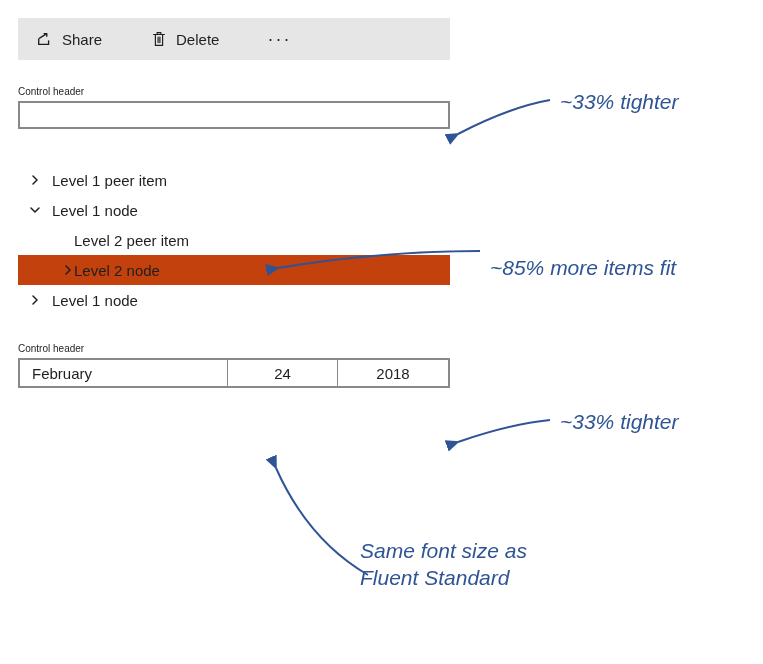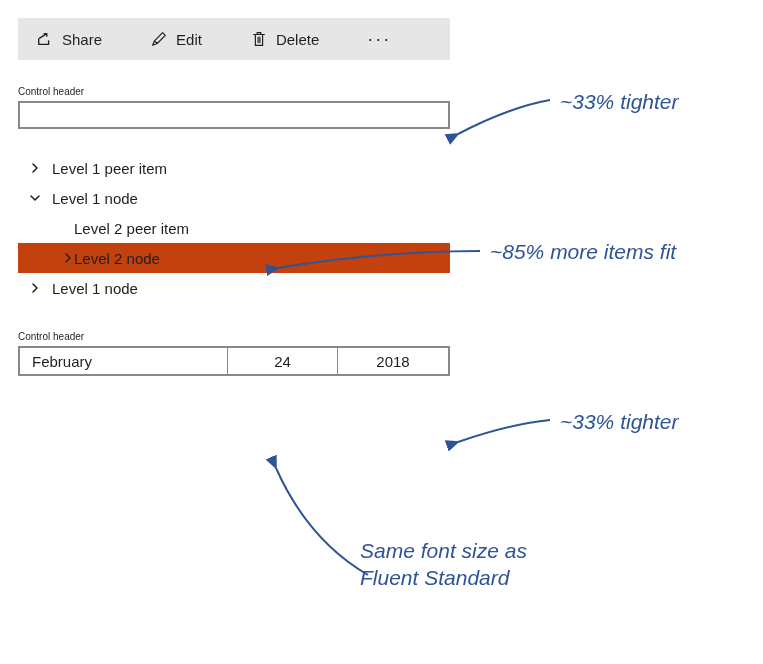--- a/index.html
+++ b/index.html
@@ -34,21 +34,21 @@
     .cmd-item .icon { width: 18px; height: 18px; display: flex; align-items: center; justify-content: center; }
     .overflow { padding: 0 14px; font-size: 18px; letter-spacing: 2px; cursor: pointer; }
     .section { margin-top: 26px; width: 432px; }
     .ctl-label { font-size: 10px; margin-bottom: 4px; }
     .textbox {
       width: 100%;
       height: 28px;
       border: 2px solid #8a8886;
       background: #fff;
     }
-    .tree { margin-top: 24px; width: 432px; }
+    .tree { margin-top: 36px; width: 432px; }
     .tree-item {
       display: flex;
       align-items: center;
       height: 30px;
       font-size: 15px;
       cursor: pointer;
     }
     .tree-item.selected { background: #c2410c; }
     .chev { width: 34px; display: flex; justify-content: center; align-items: center; }
     .chev svg { width: 12px; height: 12px; }
@@ -95,28 +95,20 @@
     <span class="icon">
       <svg viewBox="0 0 20 20">
           <path d="M3 10 L3 16 L14 16 L14 12 M4 9 L12 4 M12 4 L9 4 M12 4 L12 7" stroke="#201f1e" stroke-width="1.5" fill="none" stroke-linecap="round" stroke-linejoin="round"></path>
         </svg>
     </span>
     <span>Share</span>
   </div>
   <div class="cmd-item">
     <span class="icon">
       <svg viewBox="0 0 20 20">
-          <path d="M3 17 L5 12 L14 3 L17 6 L8 15 L3 17 Z M5 12 L8 15" stroke="#201f1e" stroke-width="1.3" fill="none" stroke-linejoin="round"></path>
-        </svg>
-    </span>
-    <span>Edit</span>
-  </div>
-  <div class="cmd-item">
-    <span class="icon">
-      <svg viewBox="0 0 20 20">
           <path d="M4 5 L16 5 M8 5 L8 3 L12 3 L12 5 M6 5 L6 17 L14 17 L14 5 M9 8 L9 14 M11 8 L11 14" stroke="#201f1e" stroke-width="1.3" fill="none" stroke-linecap="round"></path>
         </svg>
     </span>
     <span>Delete</span>
   </div>
   <div class="overflow">
     <span>···</span>
   </div>
 </div>
 
@@ -167,21 +159,21 @@
 <div class="date-section">
   <div class="ctl-label">Control header</div>
   <div class="date-picker">
     <div class="date-cell month">February</div>
     <div class="date-cell day">24</div>
     <div class="date-cell year">2018</div>
   </div>
 </div>
 
 <div class="annotation" style="left:560px; top:88px;">~33% tighter</div>
-<div class="annotation" style="left:490px; top:238px;">~85% more items fit</div>
+<div class="annotation" style="left:490px; top:254px;">~85% more items fit</div>
 <div class="annotation" style="left:560px; top:408px;">~33% tighter</div>
 <div class="annotation" style="left:360px; top:537px; width:230px;">Same font size as Fluent Standard</div>
 
 <div class="arrow" style="left:450px; top:92px;">
   <svg width="110" height="50">
       <defs>
         <marker id="ah1" markerWidth="8" markerHeight="8" refX="2" refY="4" orient="auto">
           <path d="M8 1 L1 4 L8 7 Z" fill="#2f5496"></path>
         </marker>
       </defs>

